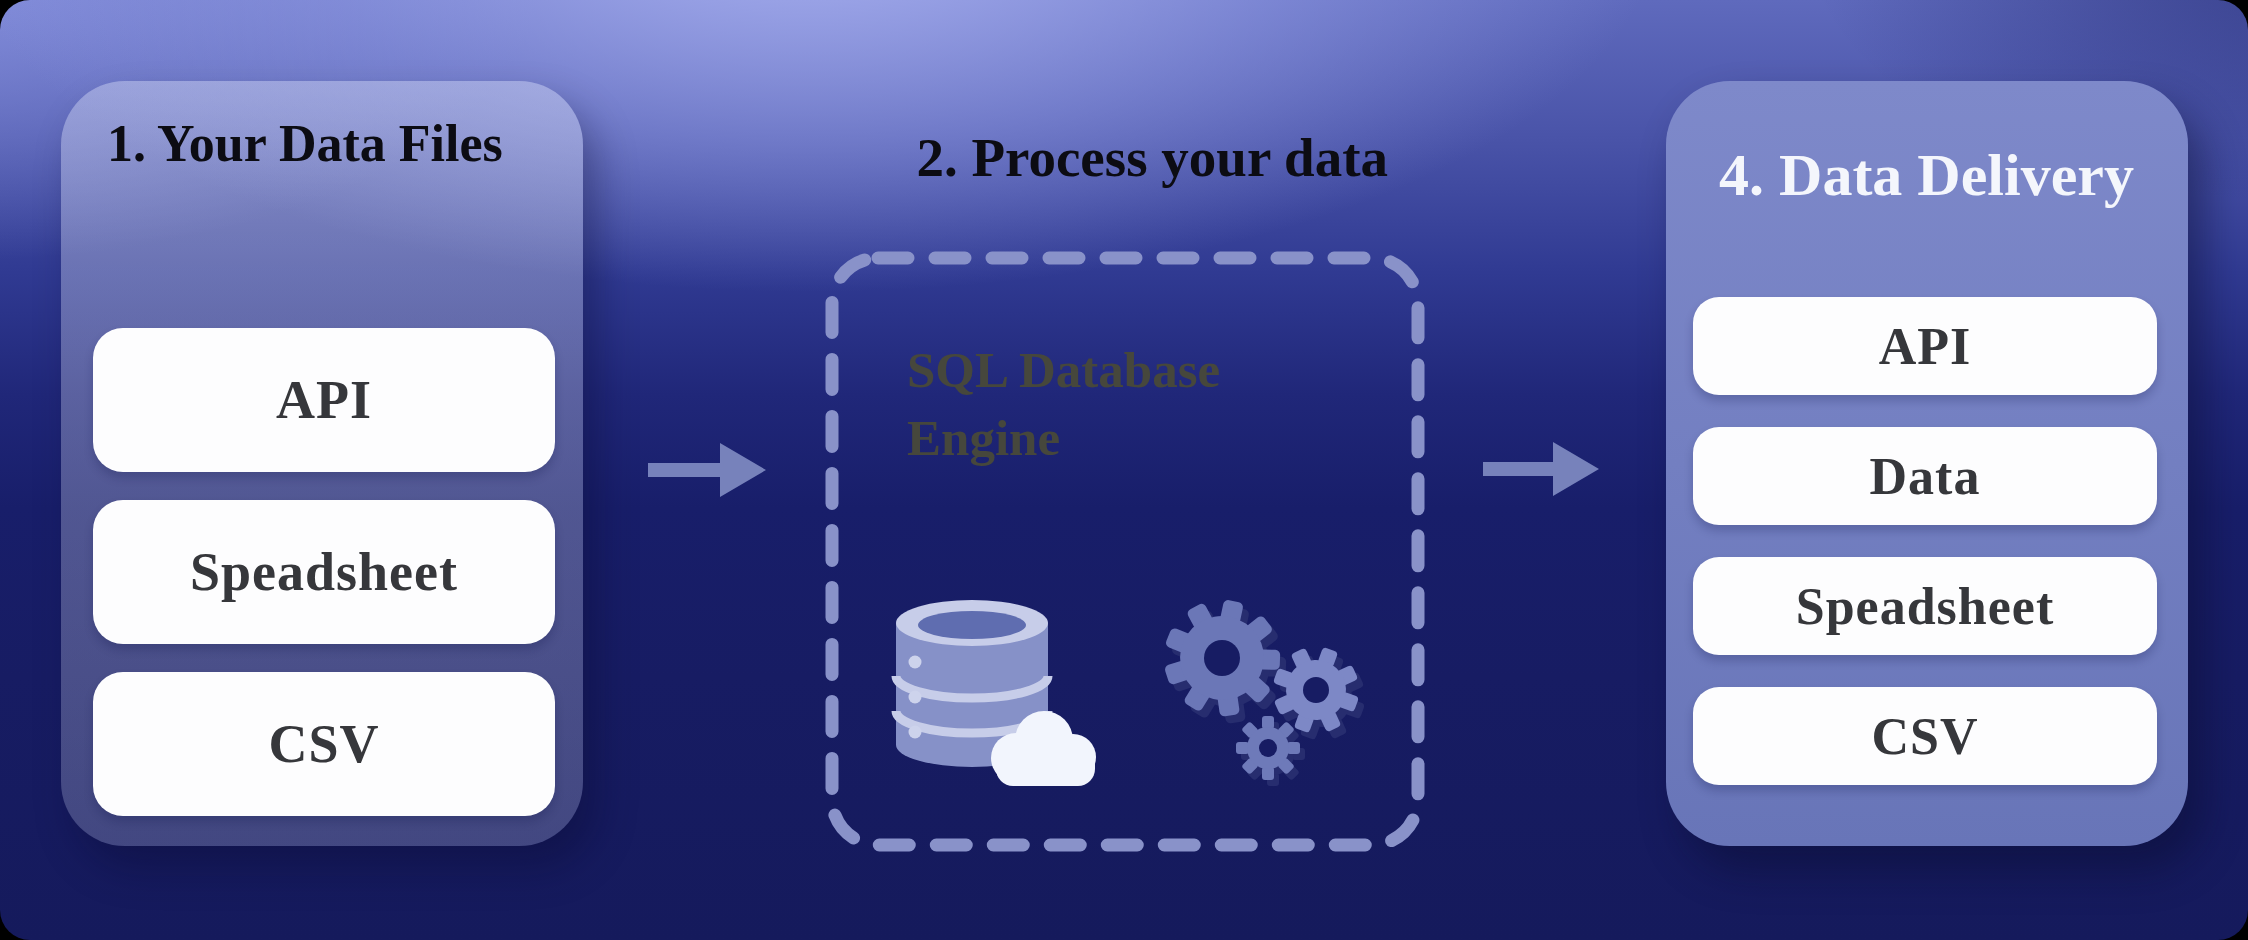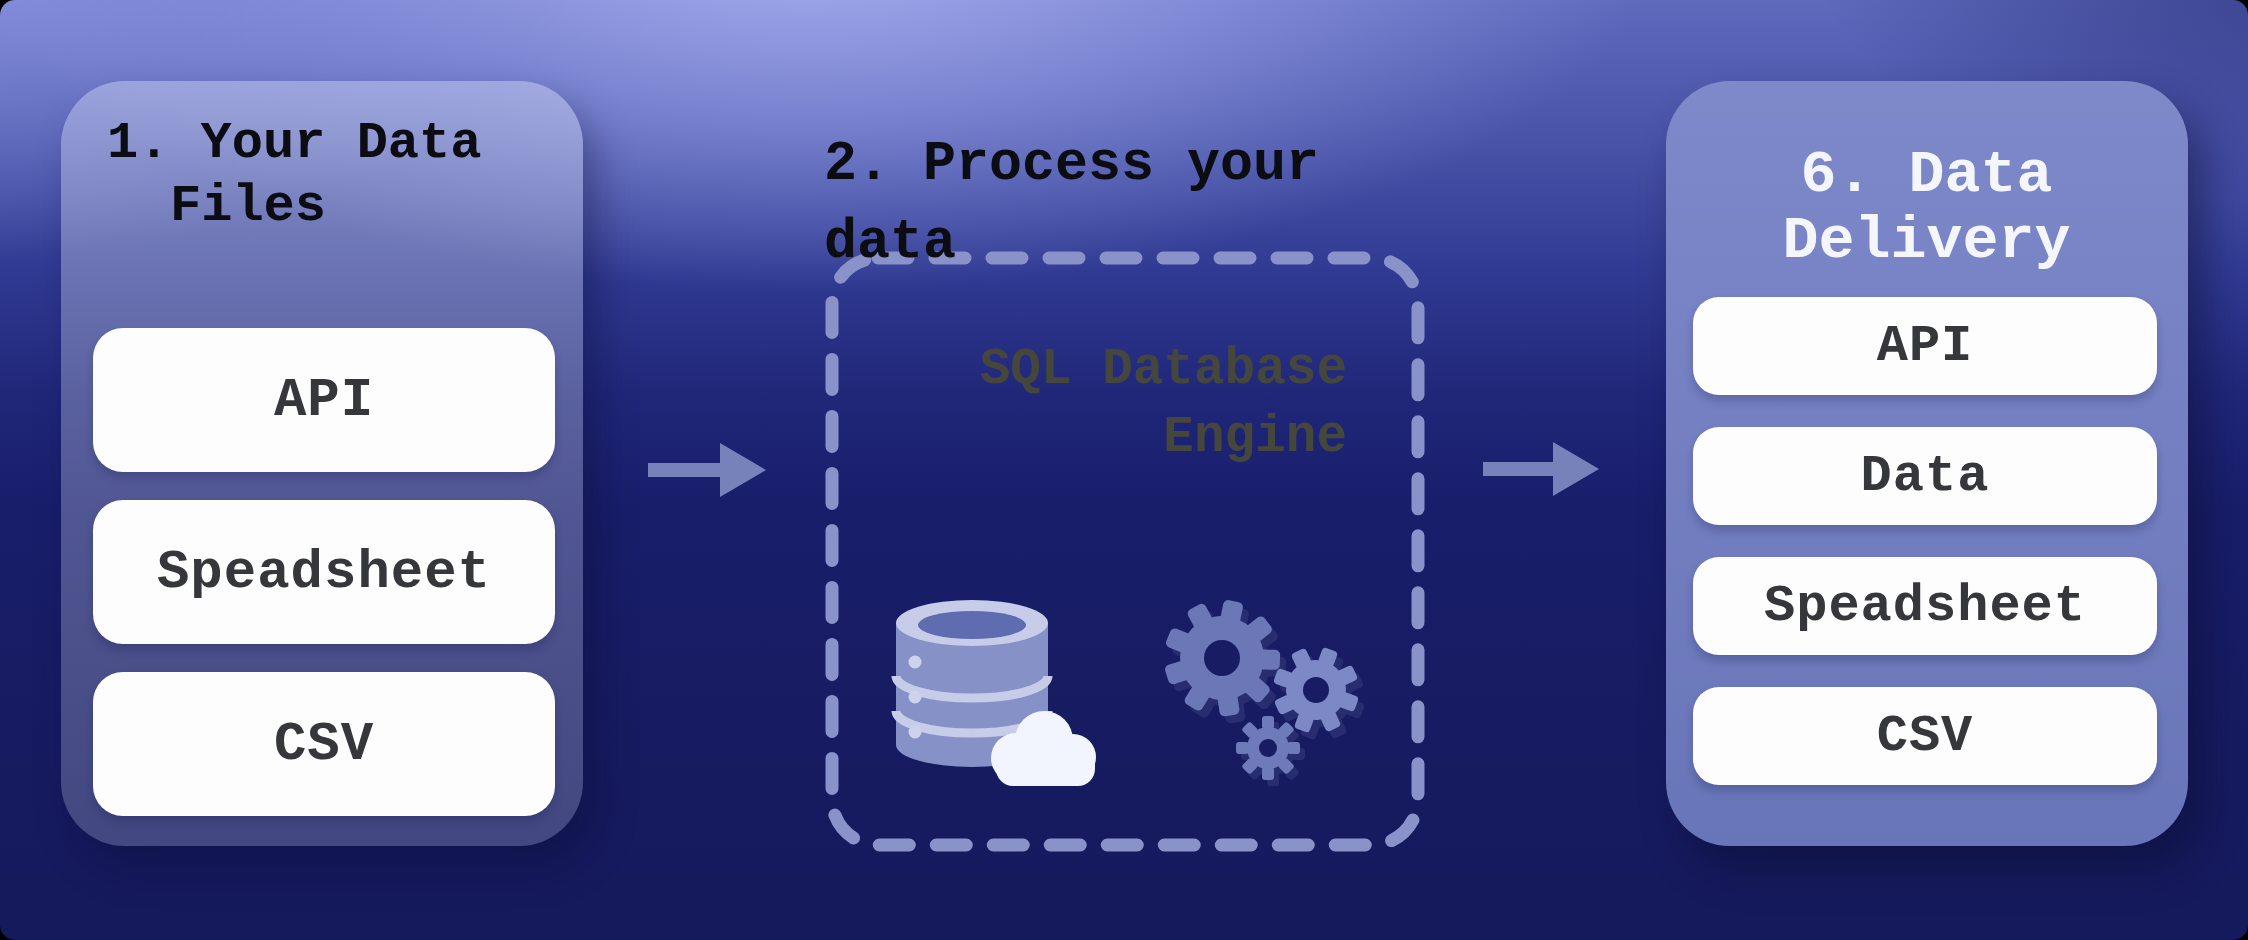--- a/index.html
+++ b/index.html
@@ -1,38 +1,38 @@
 <!DOCTYPE html>
 <html><head>
 <meta charset="utf-8">
 <style>
   html,body{margin:0;padding:0;background:#000;}
   #canvas{
-    position:relative;width:2248px;height:940px;border-radius:15px;overflow:hidden;
-    font-family:Liberation Mono, monospace;
+    position:relative;width:2248px;height:940px;border-radius:30px;overflow:hidden;
+    font-family:Liberation Serif, serif;
     background:
       radial-gradient(820px 420px at 103% -6%, rgba(16,22,92,0.55), rgba(16,22,92,0) 62%),
       radial-gradient(1250px 540px at 36% -8%, rgba(172,180,242,0.95) 0%, rgba(150,160,232,0.50) 40%, rgba(150,160,232,0) 68%),
       radial-gradient(900px 430px at -2% -2%, rgba(138,148,224,0.85), rgba(138,148,224,0) 65%),
       linear-gradient(180deg,#5f6abd 0%,#4953a8 15%,#303a92 29%,#202779 42%,#181e6a 54%,#171c63 72%,#151a5c 100%);
   }
   .panel{position:absolute;top:81px;width:522px;height:765px;border-radius:64px;}
   .panel-left{left:61px;background:linear-gradient(180deg,rgba(238,242,255,0.34),rgba(225,231,252,0.22));
     box-shadow:14px 22px 38px rgba(8,10,45,0.35);}
   .panel-right{left:1666px;background:linear-gradient(180deg,#7e89ca,#6875b8);
     box-shadow:16px 24px 40px rgba(8,10,45,0.45);}
   .ptitle{position:absolute;font-weight:700;color:#0c0c13;}
   .t-left{left:107px;top:112px;width:380px;font-size:52px;line-height:63px;text-indent:-63px;padding-left:63px;}
-  .t-mid{left:824px;top:126px;width:600px;font-size:55px;line-height:78px;text-align:left;}
+  .t-mid{left:788px;top:126px;width:600px;font-size:55px;line-height:64px;text-align:right;}
   .t-right{left:1666px;top:142px;width:521px;font-size:60px;line-height:66px;text-align:center;color:#f4f6fc;}
   .btn{position:absolute;background:#fdfdfe;display:flex;align-items:center;justify-content:center;
     color:#36373b;font-weight:600;letter-spacing:1px;box-shadow:0 6px 10px rgba(15,20,70,0.22);}
   .btn-l{left:93px;width:462px;height:144px;border-radius:30px;font-size:54px;}
   .btn-r{left:1693px;width:464px;height:98px;border-radius:26px;font-size:52px;}
-  .engine-label{position:absolute;left:907px;top:336px;width:440px;text-align:right;
+  .engine-label{position:absolute;left:907px;top:336px;width:440px;text-align:left;
     font-size:51px;line-height:68px;font-weight:700;color:#46473c;}
   #deco{position:absolute;left:0;top:0;pointer-events:none;}
 </style>
 </head>
 <body>
 
 <div id="canvas">
 
   <div class="panel panel-left"></div>
 
@@ -116,21 +116,21 @@
       <circle cx="1316" cy="690" r="13" fill="#171c63"></circle>
 
       <use href="#gearS" transform="translate(1273,754)" fill="#272d6f"></use>
       <use href="#gearS" transform="translate(1268,748)" fill="#6e7ab9"></use>
       <circle cx="1268" cy="748" r="9" fill="#171c63"></circle>
     </g>
   </svg>
 
   <div class="ptitle t-left">1. Your Data Files</div>
   <div class="ptitle t-mid">2. Process your data</div>
-  <div class="ptitle t-right">6. Data Delivery</div>
+  <div class="ptitle t-right">4. Data Delivery</div>
 
   <div class="engine-label">SQL Database Engine</div>
 
   <div class="btn btn-l" style="top:328px">API</div>
   <div class="btn btn-l" style="top:500px">Speadsheet</div>
   <div class="btn btn-l" style="top:672px">CSV</div>
 
   <div class="btn btn-r" style="top:297px">API</div>
   <div class="btn btn-r" style="top:427px">Data</div>
   <div class="btn btn-r" style="top:557px">Speadsheet</div>

